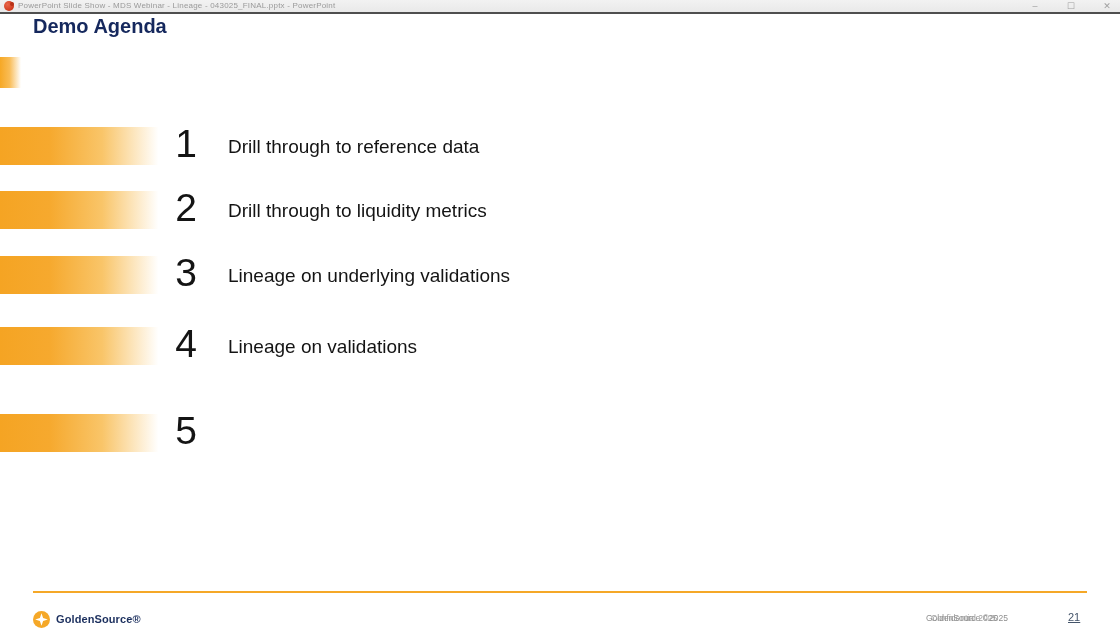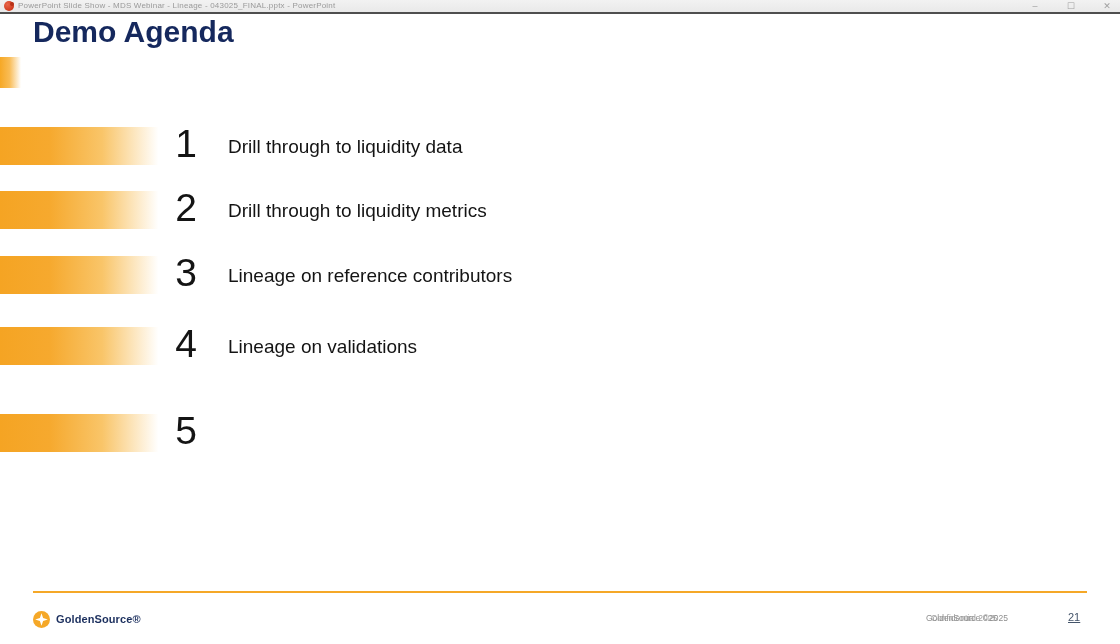--- a/index.html
+++ b/index.html
@@ -43,21 +43,21 @@
   .dark-divider {
     position: absolute; top: 12px; left: 0; width: 1120px; height: 2px;
     background: #4f4f4f;
   }
 
   
   .slide { position: absolute; top: 14px; left: 0; width: 1120px; height: 630px; background: #fff; }
 
   .slide-title {
     position: absolute; left: 33px; top: 1px;
-    font-size: 30px; font-weight: 700; color: #15285d;
+    font-size: 20px; font-weight: 700; color: #15285d;
     letter-spacing: 0px;
     text-align: center;
   }
   .accent-bar {
     position: absolute; left: 0; top: 43px; width: 21px; height: 31px;
     background: linear-gradient(90deg, #f6a825 0%, #f9bc55 45%, rgba(255,255,255,0) 100%);
   }
 
   .agenda-row { position: absolute; left: 0; width: 640px; height: 38px; }
   .agenda-bar {
@@ -127,33 +127,33 @@
   <div class="dark-divider"></div>
 
   <div class="slide">
 
     <div class="slide-title">Demo Agenda</div>
     <div class="accent-bar"></div>
 
     <div class="agenda-row row-0">
       <div class="agenda-bar"></div>
       <div class="agenda-num">1</div>
-      <div class="agenda-label">Drill through to liquidity data</div>
+      <div class="agenda-label">Drill through to reference data</div>
     </div>
 
     <div class="agenda-row row-1">
       <div class="agenda-bar"></div>
       <div class="agenda-num">2</div>
       <div class="agenda-label">Drill through to liquidity metrics</div>
     </div>
 
     <div class="agenda-row row-2">
       <div class="agenda-bar"></div>
       <div class="agenda-num">3</div>
-      <div class="agenda-label">Lineage on reference contributors</div>
+      <div class="agenda-label">Lineage on underlying validations</div>
     </div>
 
     <div class="agenda-row row-3">
       <div class="agenda-bar"></div>
       <div class="agenda-num">4</div>
       <div class="agenda-label">Lineage on validations</div>
     </div>
 
     <div class="agenda-row row-4">
       <div class="agenda-bar"></div>

